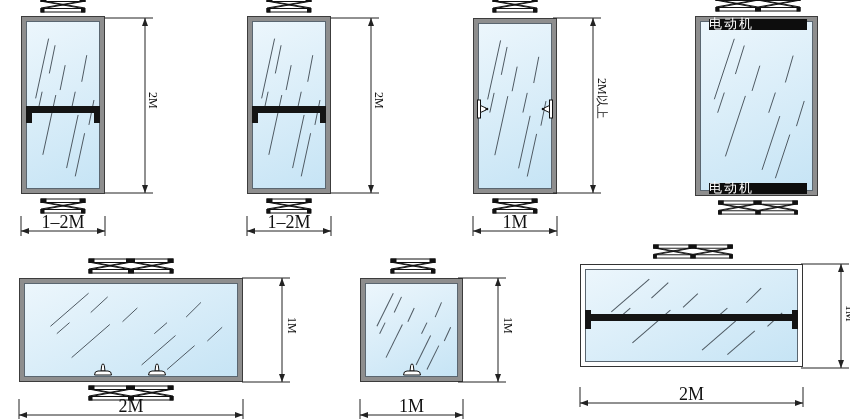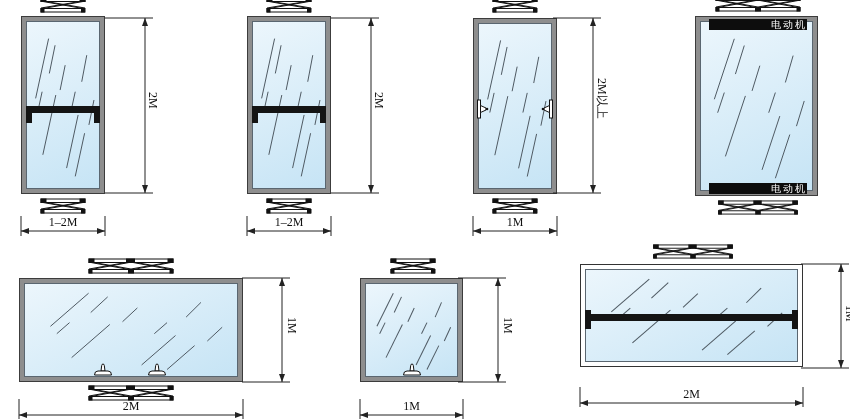--- a/index.html
+++ b/index.html
@@ -7,25 +7,25 @@
          font-family:"Liberation Serif",serif;color:#111}
   .fig{position:absolute;inset:0}
   .abs{position:absolute;box-sizing:border-box}
   .frame{background:var(--frame-gray,#8e8e8e);border:1px solid var(--frame-outline,#3c3c3c)}
   .frame.white{background:#fff;border:1px solid #333}
   .glass{position:absolute;inset:4px;border:1px solid #5a6670;overflow:hidden;
          background:linear-gradient(155deg,var(--glass-light,#eaf5fc) 0%,var(--glass-dark,#c6e4f5) 100%)}
   .sheen{position:absolute;inset:0;width:100%;height:100%;display:block}
   .bar{position:absolute;background:var(--line-dark,#1a1a1a)}
   .motor{position:absolute;background:var(--motor-bar,#0d0d0d);color:var(--motor-text,#fff);
-         font-size:10px;line-height:11px;text-align:right;letter-spacing:2px;
-         font-family:Liberation Sans, sans-serif}
+         font-size:13px;line-height:11px;text-align:left;letter-spacing:2px;
+         font-family:Liberation Mono, monospace}
   .vlabel{position:absolute;writing-mode:vertical-rl;text-orientation:sideways;
           font-size:12px;white-space:nowrap;line-height:13px}
-  .hlabel{position:absolute;text-align:center;font-size:12px;line-height:13px}
+  .hlabel{position:absolute;text-align:center;font-size:18px;line-height:13px}
   .sc{position:absolute;display:block}
   .dim{position:absolute;display:block}
   .dim path,.dim line{stroke:#222;stroke-width:1;fill:none}
   .dim polygon{fill:#222;stroke:none}
 </style>
 </head>
 <body>
 
 <svg width="0" height="0" style="position:absolute">
   <defs>

